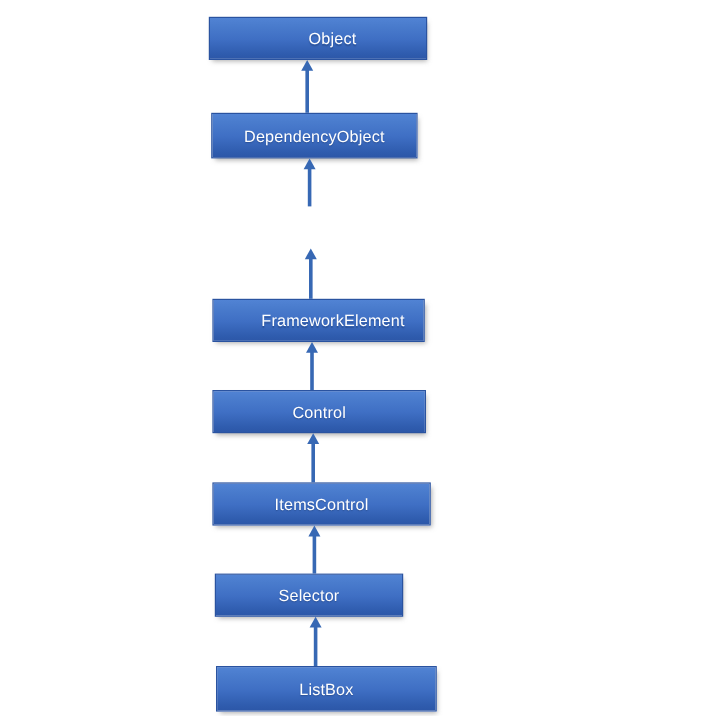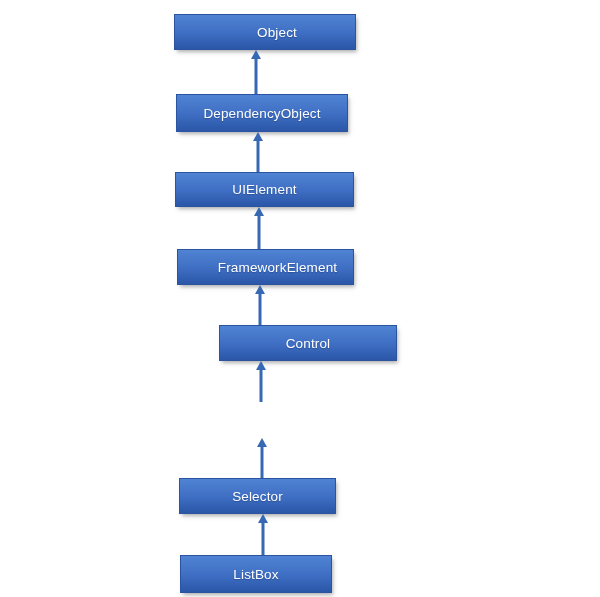--- a/index.html
+++ b/index.html
@@ -73,33 +73,33 @@
 <body>
 
 <div id="diagram">
 
   <div class="node" style="left: 174px; top: 14px; width: 182px; height: 36px; padding-left: 24px;">
     <span>Object</span>
   </div>
   <div class="node" style="left: 176px; top: 94px; width: 172px; height: 38px;">
     <span>DependencyObject</span>
   </div>
-  <div class="node" style="left: 175px; top: 172px; width: 179px; height: 35px;">
-    <span>UIElement</span>
-  </div>
   <div class="node" style="left: 177px; top: 249px; width: 177px; height: 36px; padding-left: 24px;">
     <span>FrameworkElement</span>
   </div>
-  <div class="node" style="left: 177px; top: 325px; width: 178px; height: 36px; margin-left: 42px;">
+  <div class="node" style="left: 177px; top: 325px; width: 178px; height: 36px;">
     <span>Control</span>
+  </div>
+  <div class="node" style="left: 177px; top: 402px; width: 182px; height: 36px;">
+    <span>ItemsControl</span>
   </div>
   <div class="node" style="left: 179px; top: 478px; width: 157px; height: 36px;">
     <span>Selector</span>
   </div>
-  <div class="node" style="left: 180px; top: 555px; width: 152px; height: 38px;">
+  <div class="node" style="left: 180px; top: 555px; width: 184px; height: 38px;">
     <span>ListBox</span>
   </div>
 
   <div class="arrow" style="left: 247px; top: 50px; height: 44px;">
     <span class="head"></span>
     <span class="shaft" style="height: 36px;"></span>
   </div>
   <div class="arrow" style="left: 249px; top: 132px; height: 40px;">
     <span class="head"></span>
     <span class="shaft" style="height: 32px;"></span>

